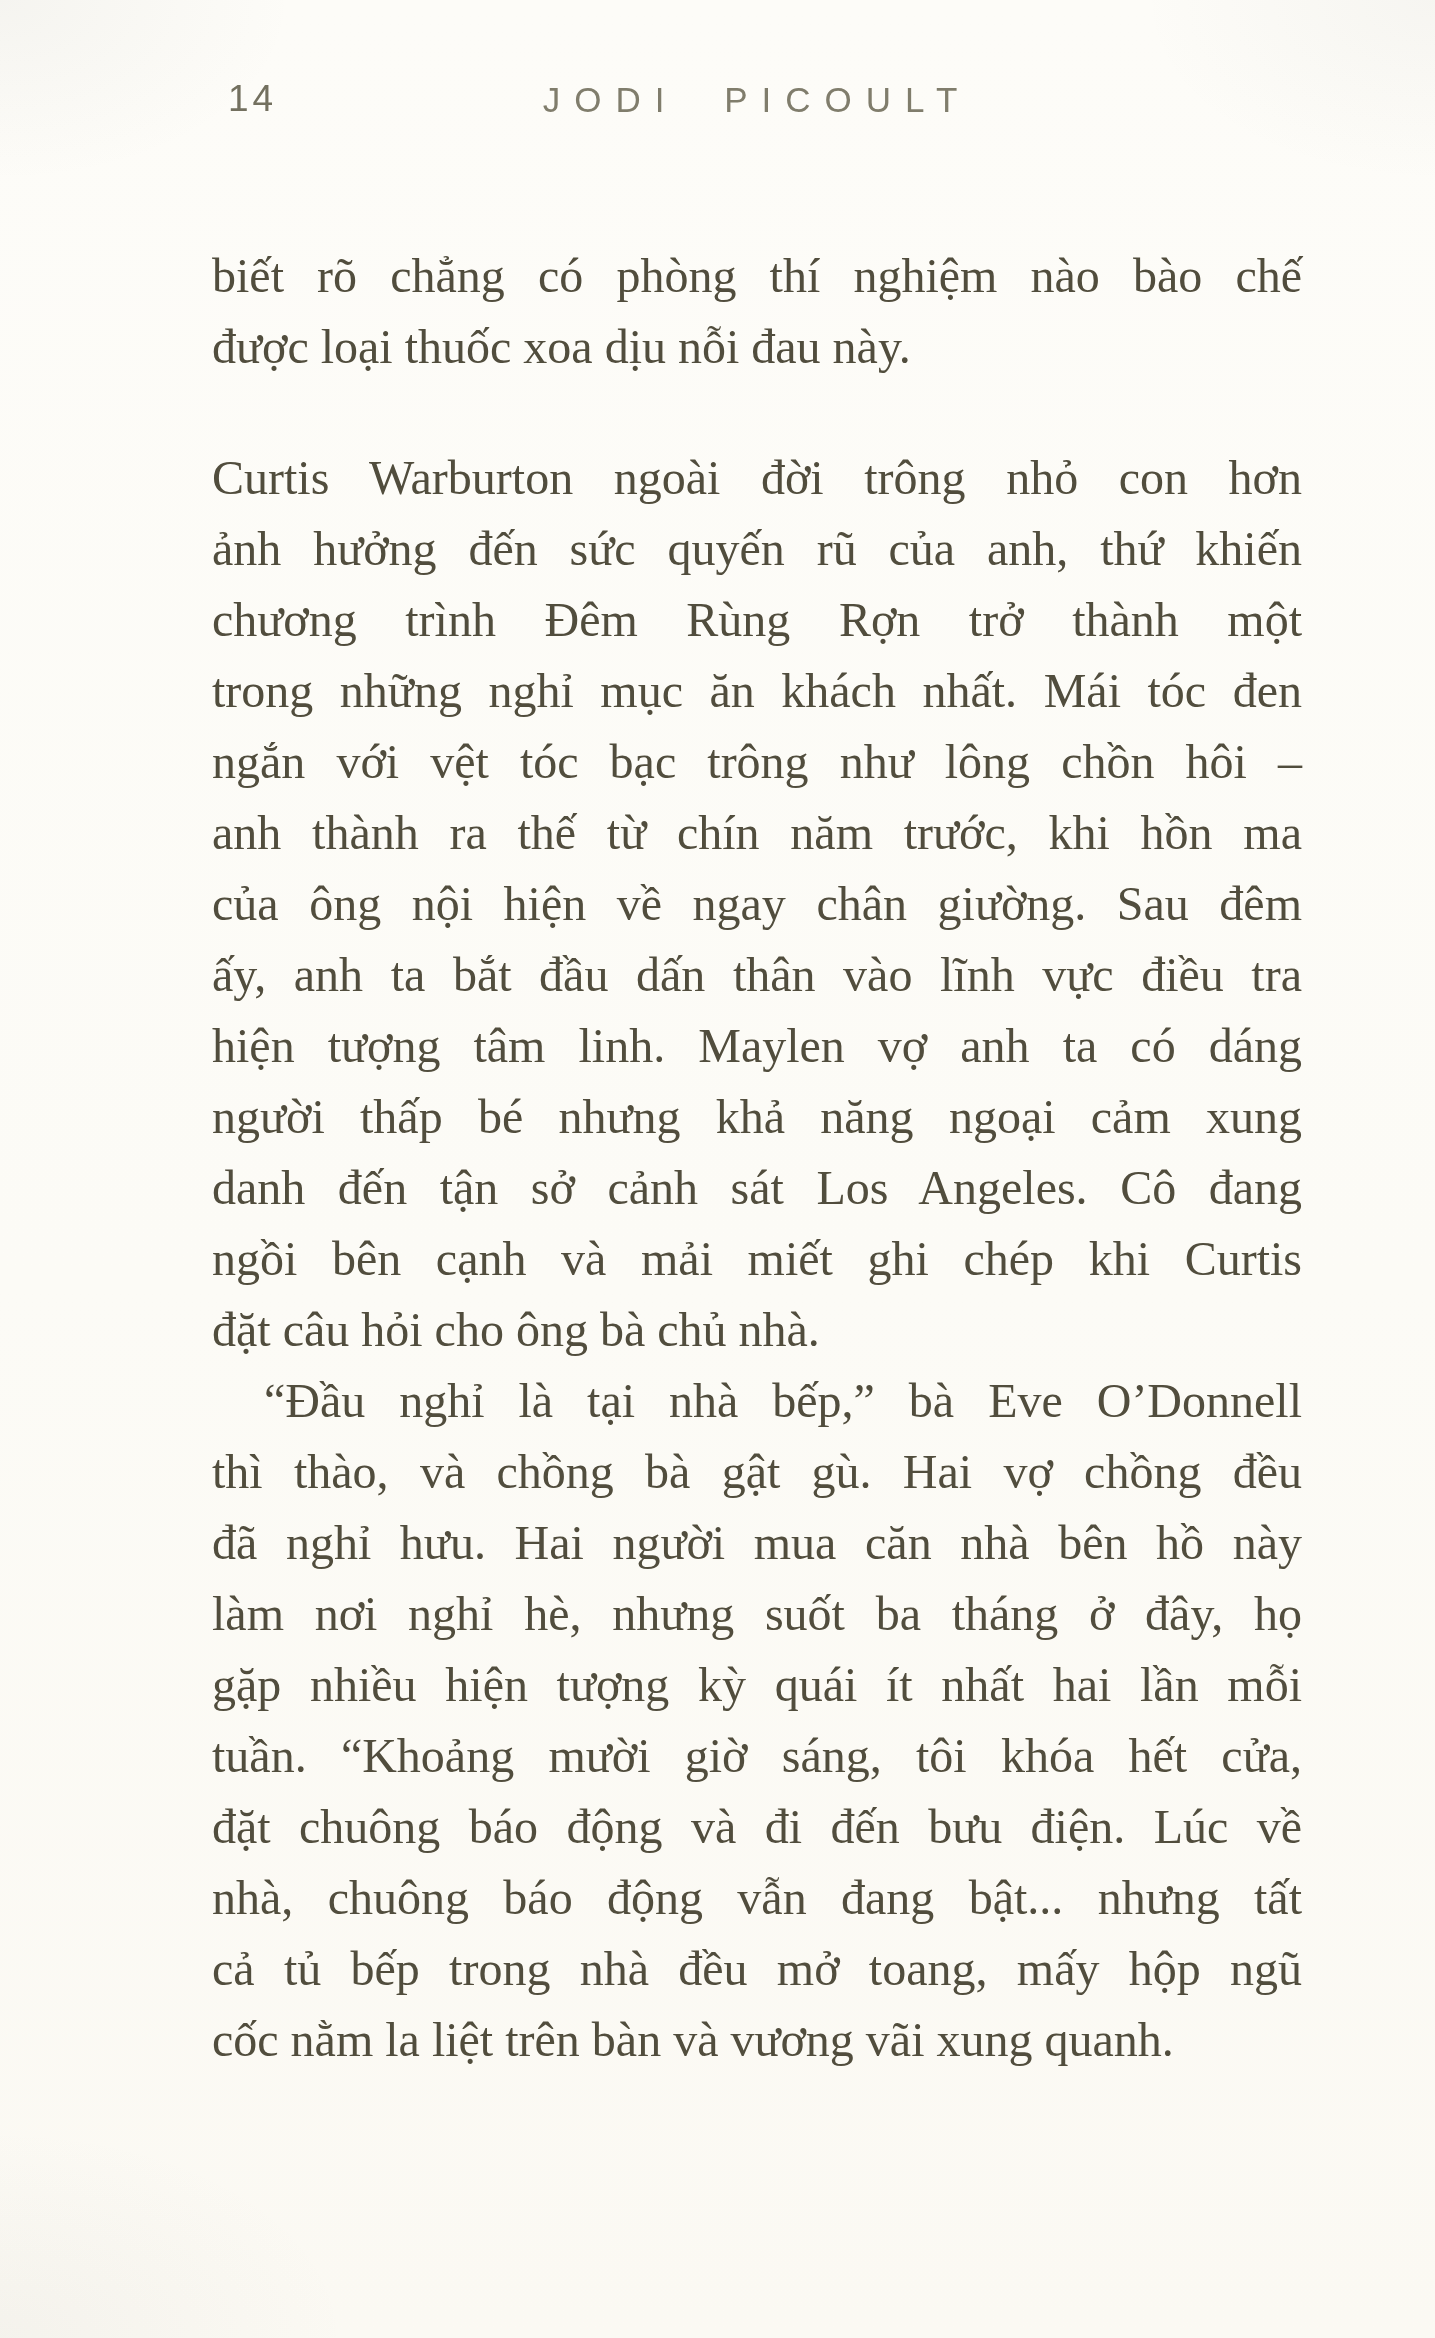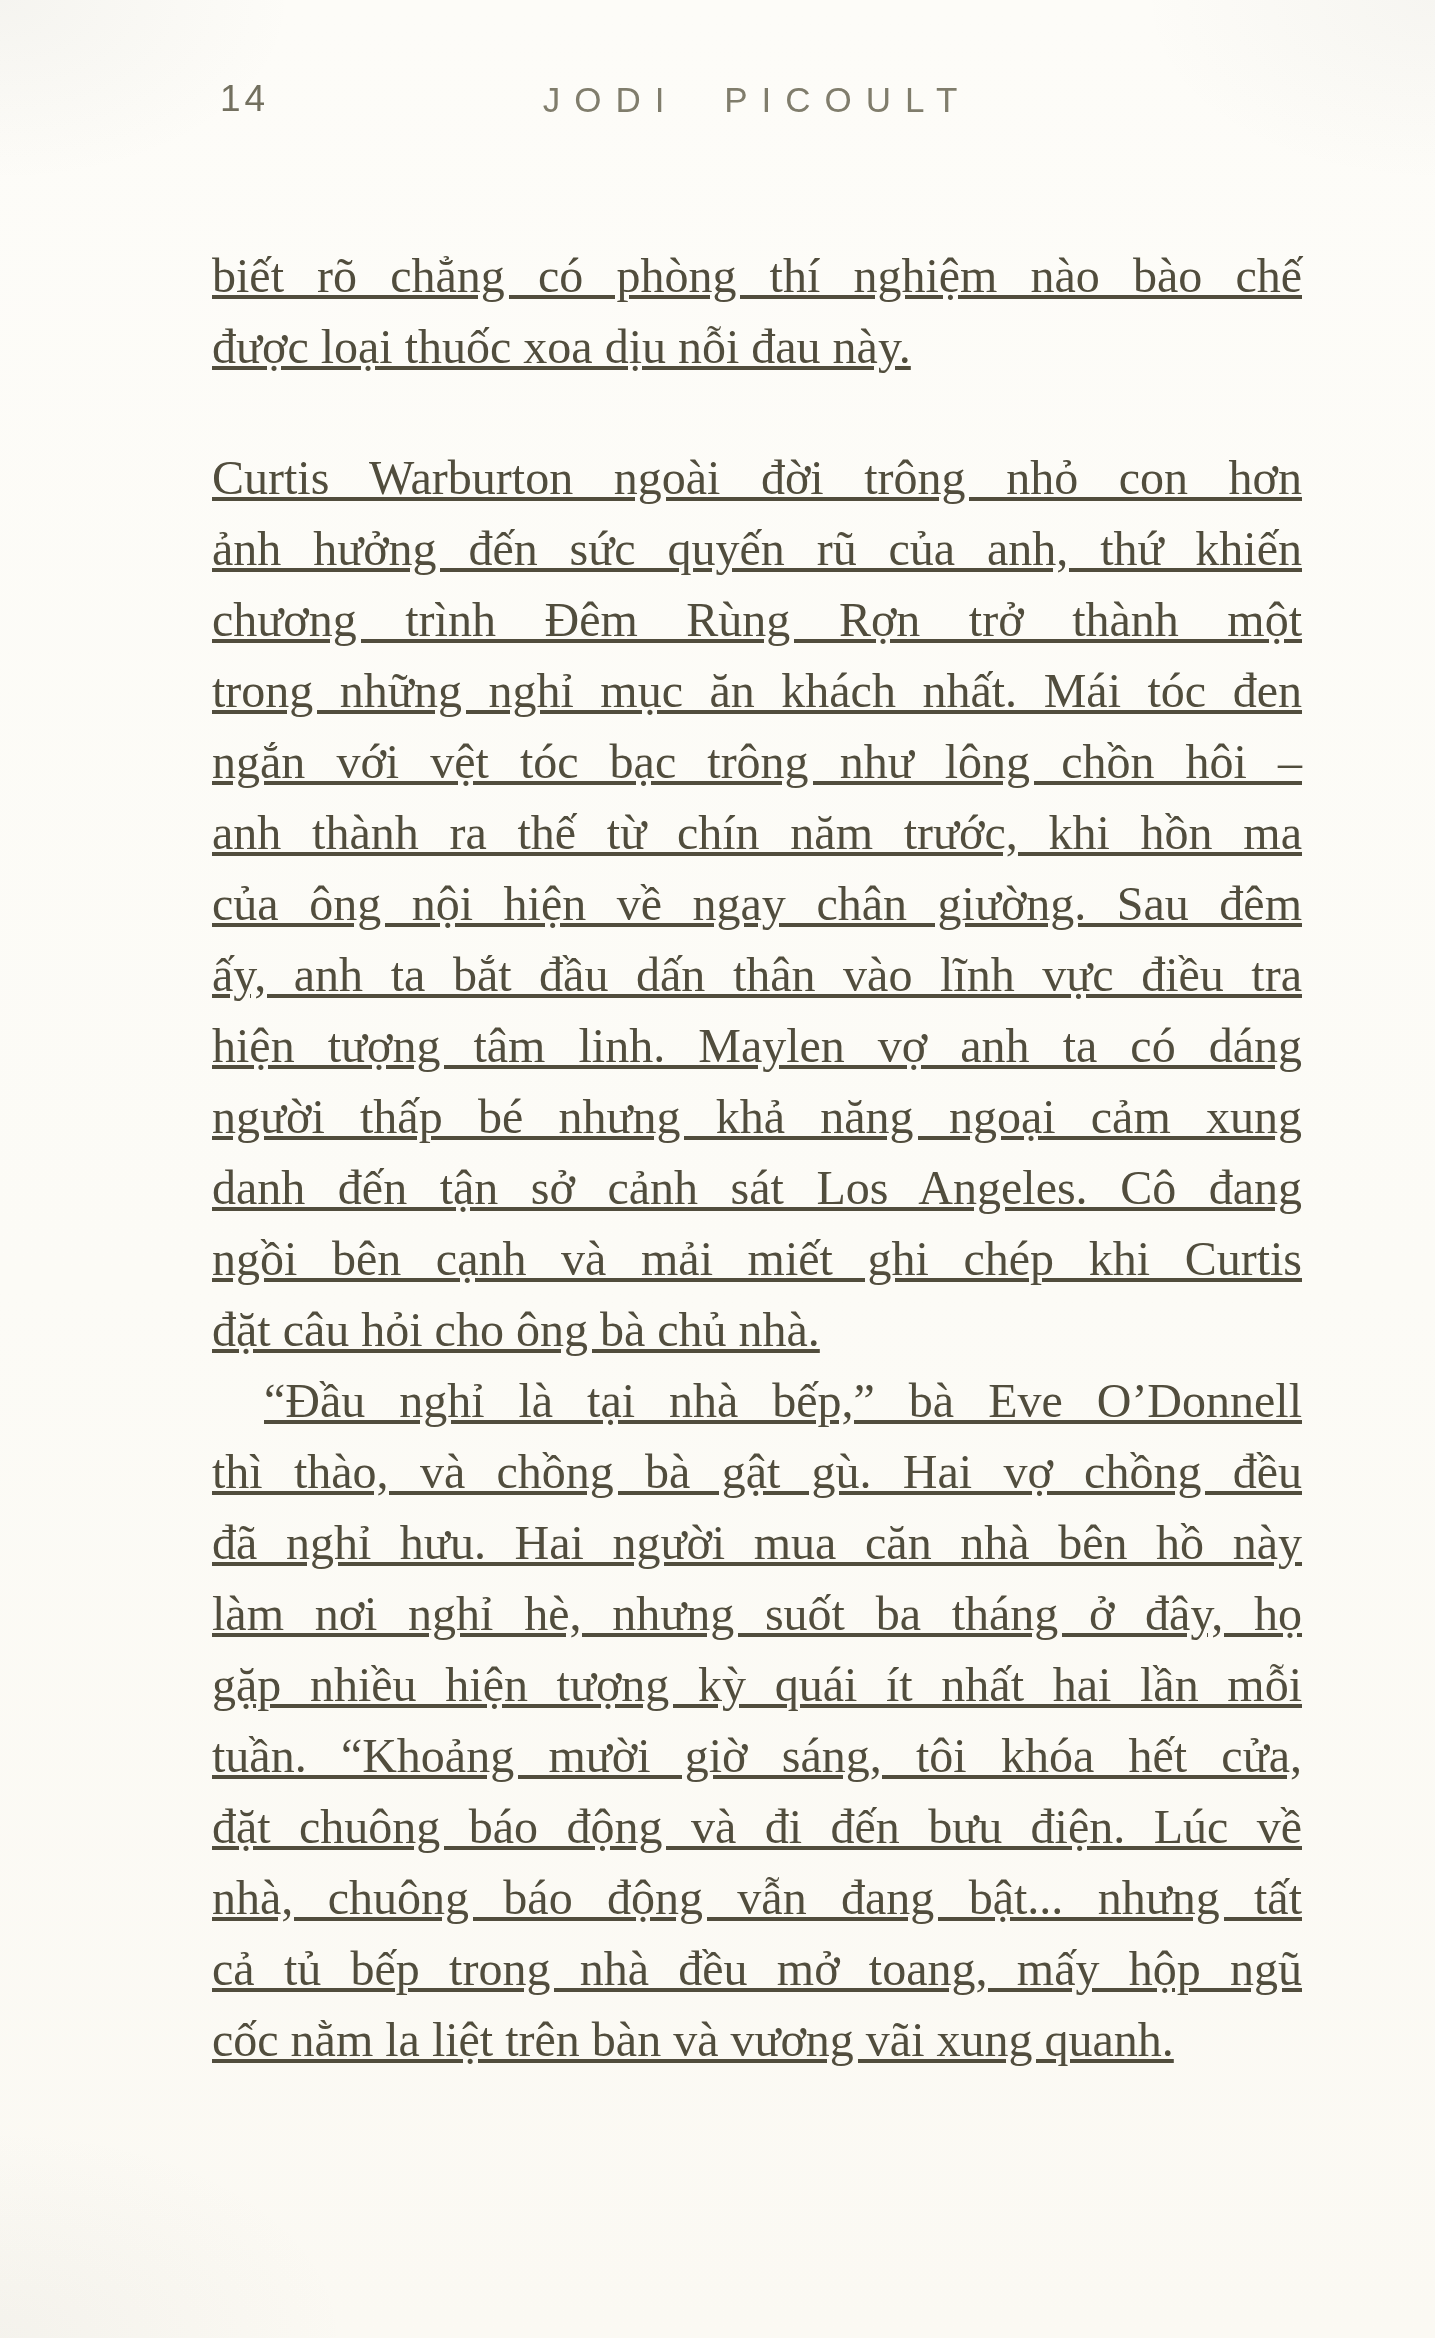--- a/index.html
+++ b/index.html
@@ -24,21 +24,21 @@
     position: absolute;
     top: 78px;
     left: 212px;
     width: 1090px;
     height: 46px;
     font-family: "Liberation Sans", "DejaVu Sans", sans-serif;
     color: #7d7a69;
   }
   .page-number {
     position: absolute;
-    left: 8px;
+    left: 16px;
     top: 0;
     font-size: 37px;
     letter-spacing: 4px;
     color: #73705f;
   }
   .head-title {
     position: absolute;
     left: 0;
     right: 0;
     top: 2px;
@@ -57,21 +57,20 @@
     font-size: 48px;
     line-height: 71px;
     color: #514d3d;
     text-rendering: optimizeLegibility;
   }
   .paragraph { margin: 0; }
   .paragraph.gap-before { margin-top: 60px; }
   .line {
     text-align: justify;
     text-align-last: justify;
-    text-decoration: underline;
   }
   .line.end {
     text-align-last: left;
   }
   .line.indent {
     text-indent: 52px;
   }
 </style>
 </head>
 <body>

